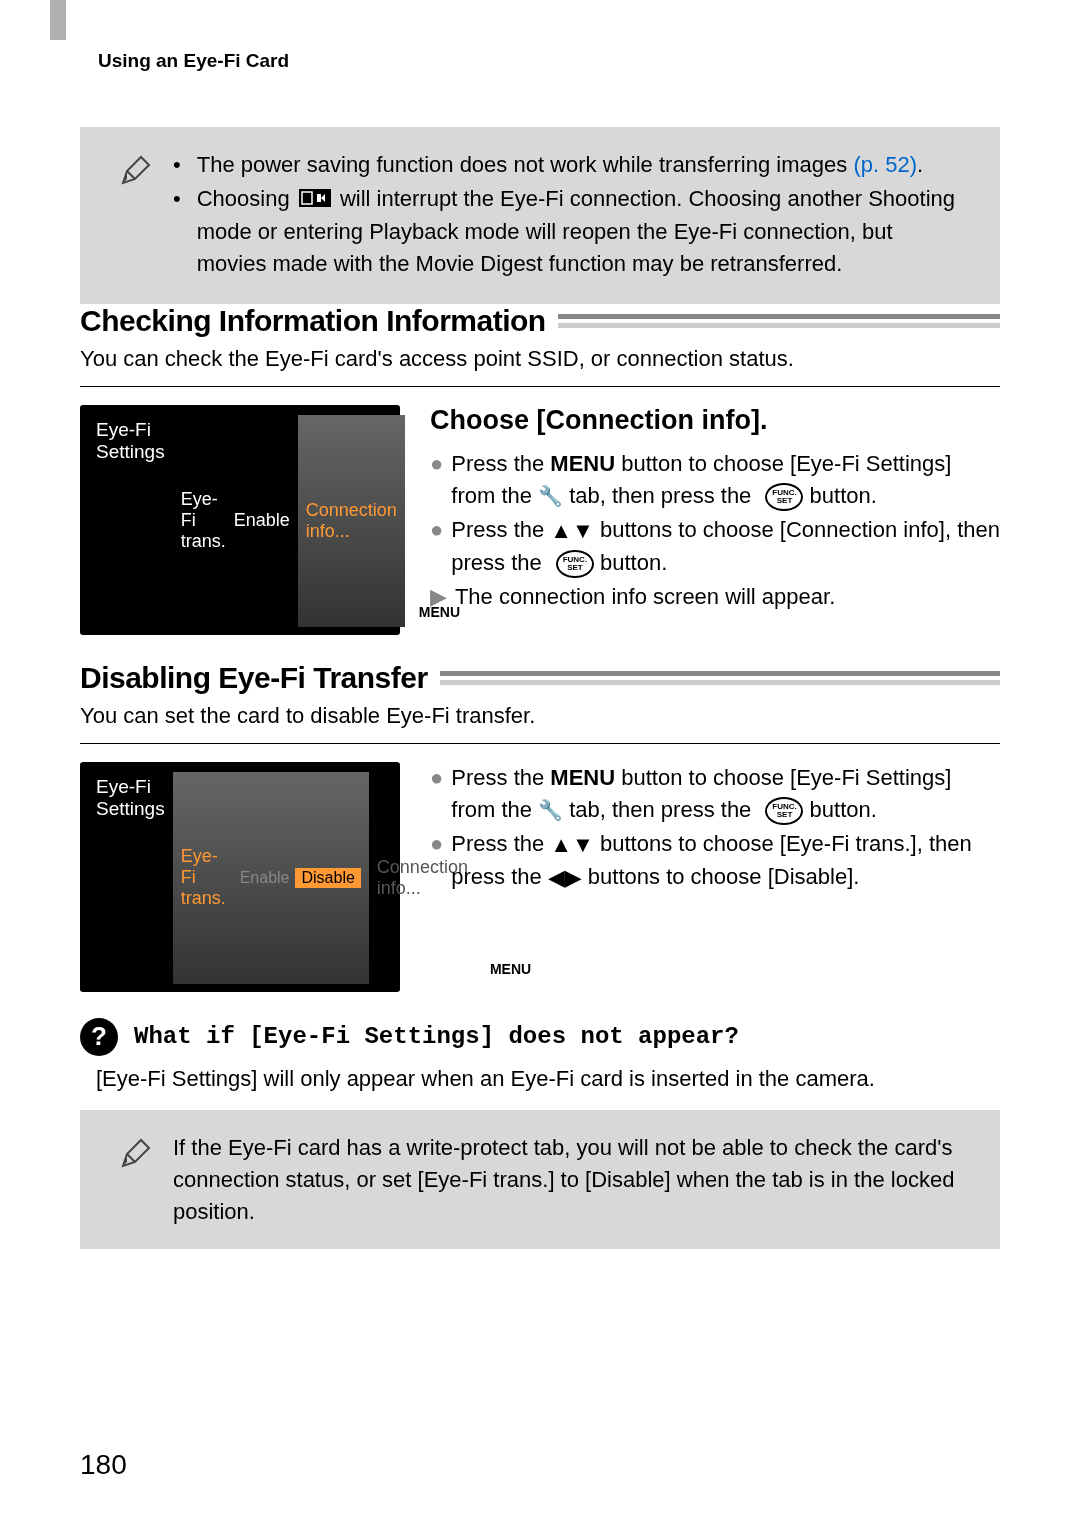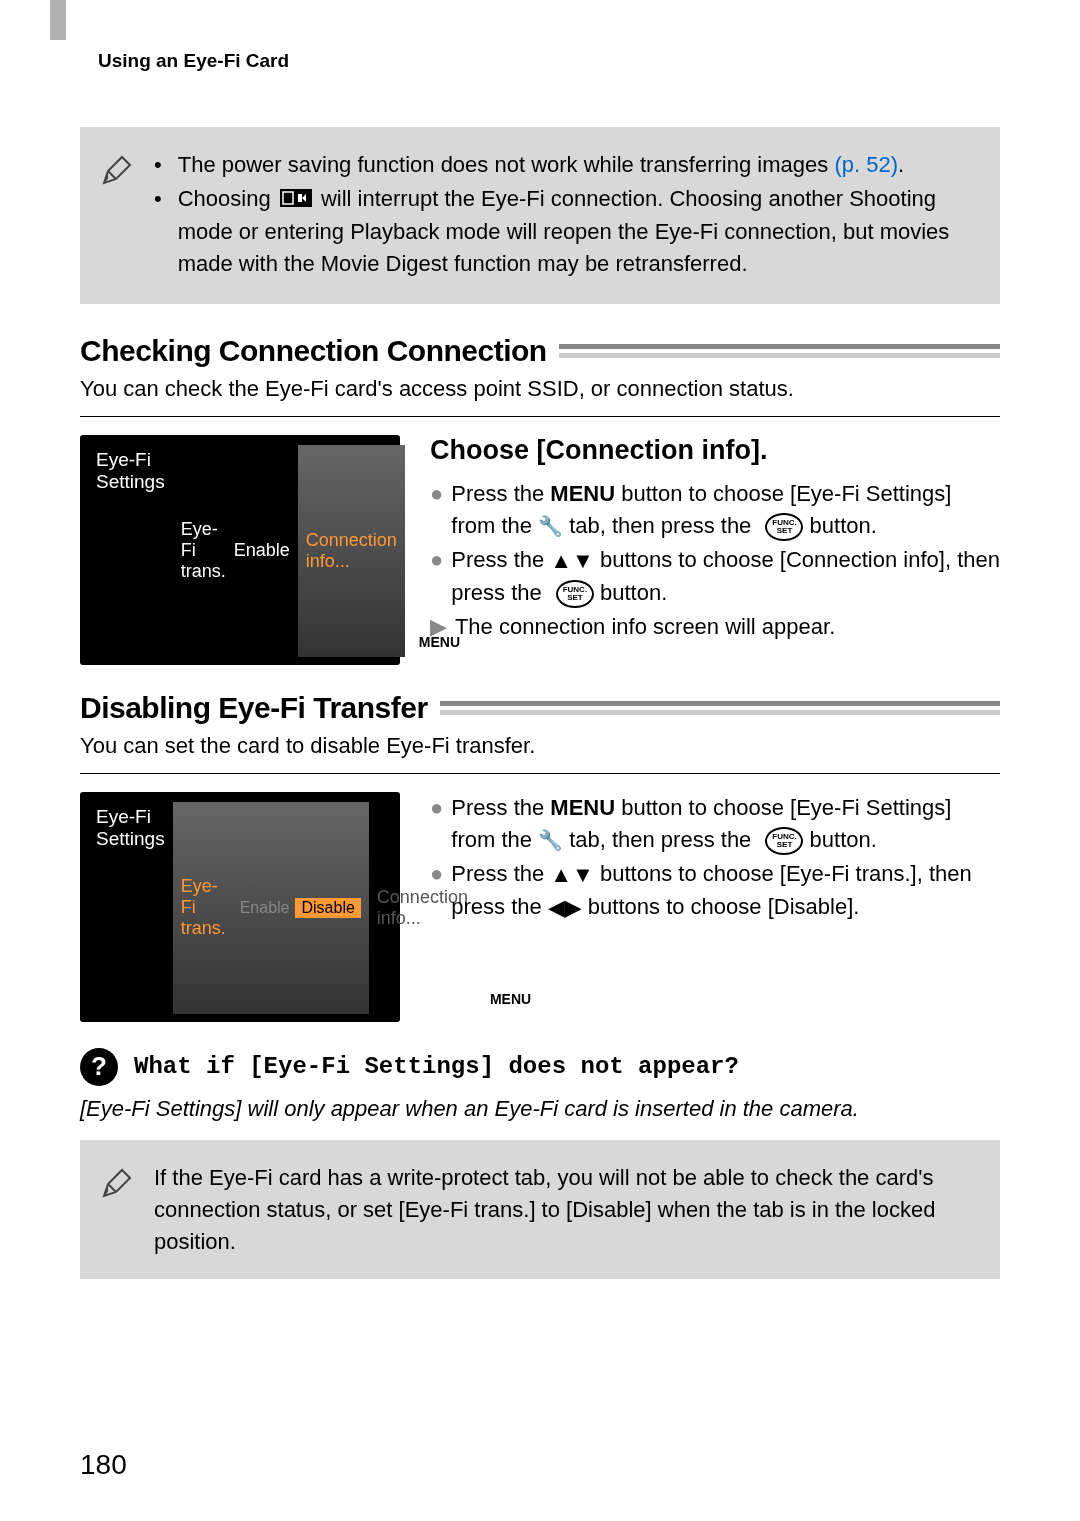--- a/index.html
+++ b/index.html
@@ -25,25 +25,24 @@
       background: #b0b0b0;
     }
     .running-header {
       font-weight: bold;
       font-size: 19px;
       margin-left: 18px;
       margin-bottom: 55px;
     }
     .note-box {
       background: #d8d8d8;
-      padding: 22px 18px;
+      padding: 22px 37px;
       display: flex;
       align-items: flex-start;
       gap: 20px;
-      margin-bottom: 30px;
     }
     .pencil-icon {
       width: 36px;
       flex-shrink: 0;
       margin-top: 4px;
     }
     .pencil-icon svg {
       width: 36px;
       height: 36px;
     }
@@ -230,23 +229,22 @@
       font-weight: bold;
       flex-shrink: 0;
     }
     .question-text {
       font-size: 24px;
       font-weight: bold;
       font-family: Liberation Mono, monospace;
     }
     .answer-text {
       font-size: 22px;
-      margin-left: 0;
+      margin-left: 16px;
       margin-bottom: 18px;
-      font-style: italic;
     }
     .page-number {
       position: absolute;
       bottom: 40px;
       left: 80px;
       font-size: 28px;
     }
     .arrow-updown {
       display: inline-block;
       vertical-align: middle;
@@ -302,21 +300,21 @@
               <rect x="3" y="3" width="10" height="12" fill="none" stroke="#fff" stroke-width="1.5"></rect>
               <path d="M18 5 L18 13 L22 13 L22 9 L26 13 L26 5 L22 9 L22 5 Z" fill="#fff"></path>
             </svg></span>
         <span> will interrupt the Eye-Fi connection. Choosing another Shooting mode or entering Playback mode will reopen the Eye-Fi connection, but movies made with the Movie Digest function may be retransferred.</span>
       </span>
     </div>
   </div>
 </div>
 
 <div class="section-heading">
-  <span>Checking Connection Connection</span>
+  <span>Checking Information Information</span>
   <span class="heading-rule"></span>
 </div>
 <div class="section-intro">You can check the Eye-Fi card's access point SSID, or connection status.</div>
 <hr class="thin-rule">
 
 <div class="two-col">
 
   <div class="lcd-screen">
     <div class="lcd-title">Eye-Fi Settings</div>
     <div class="lcd-row">

